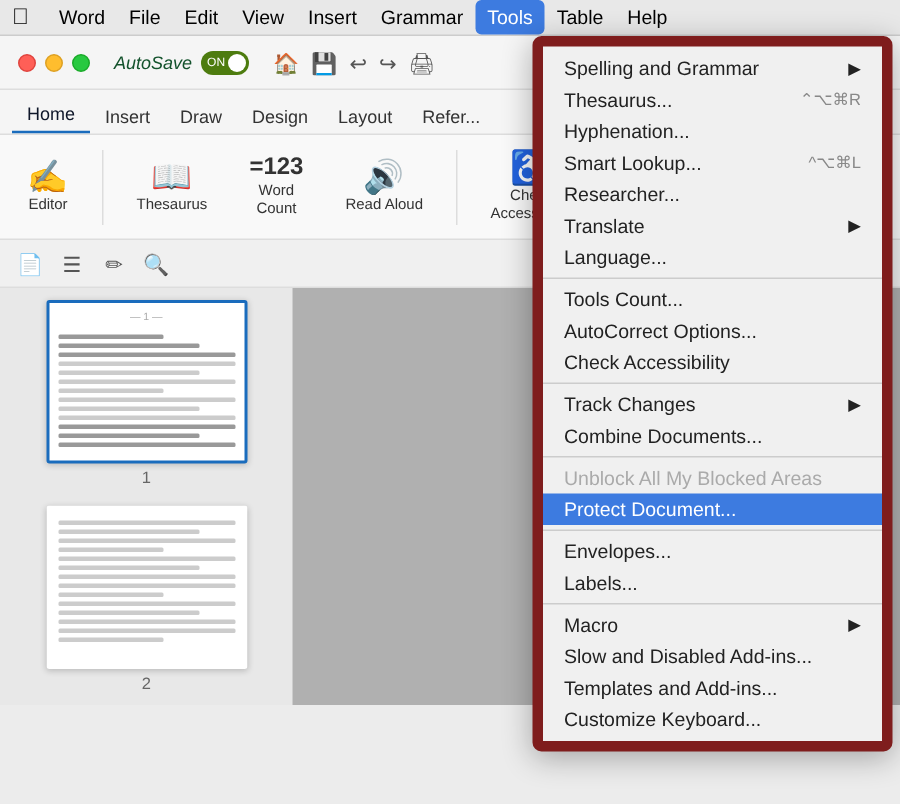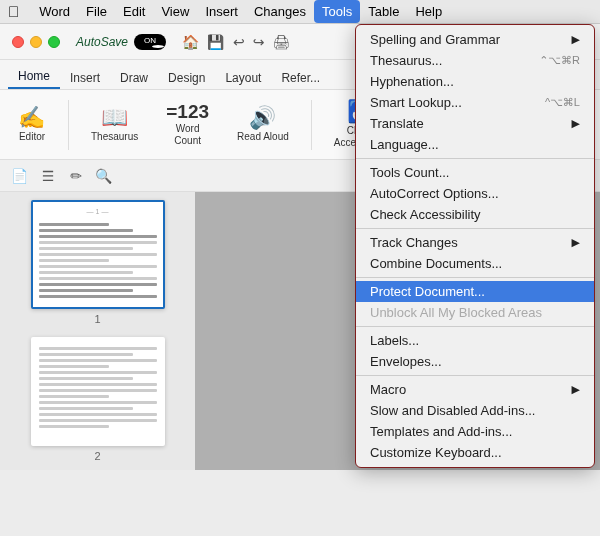--- a/index.html
+++ b/index.html
@@ -65,28 +65,27 @@
     .tl-green { background: #28c940; border: 1px solid #1aab29; }
 
     .autosave-area {
       display: flex;
       align-items: center;
       gap: 6px;
       font-size: 12px;
     }
     .autosave-label { color: #14532d; font-style: italic; }
     .autosave-toggle {
-      background: #000000;
+      background: #4d7c0f;
       border-radius: 10px;
       width: 32px;
       height: 16px;
       display: flex;
       align-items: center;
       padding: 2px;
-      flex-direction: column;
     }
     .autosave-toggle-on {
       font-size: 8px;
       color: white;
       margin-left: 2px;
       margin-right: 2px;
     }
     .autosave-knob {
       width: 12px;
       height: 12px;
@@ -257,21 +256,21 @@
     .document-area {
       flex: 1;
       background: #b0b0b0;
     }
     .dropdown-menu {
       position: absolute;
       top: 24px;
       left: 355px;
       width: 240px;
       background: #f0f0f0;
-      border: 1px solid #7f1d1d;
+      border: 7px solid #7f1d1d;
       border-radius: 6px;
       box-shadow: 0 4px 20px rgba(0,0,0,0.3);
       padding: 4px 0;
       z-index: 200;
     }
     .menu-item {
       display: flex;
       align-items: center;
       padding: 3px 14px;
       cursor: default;
@@ -313,21 +312,21 @@
   <div class="menu-bar-item">
     <span>Edit</span>
   </div>
   <div class="menu-bar-item">
     <span>View</span>
   </div>
   <div class="menu-bar-item">
     <span>Insert</span>
   </div>
   <div class="menu-bar-item">
-    <span>Changes</span>
+    <span>Grammar</span>
   </div>
   <div class="menu-bar-item active">
     <span>Tools</span>
   </div>
   <div class="menu-bar-item">
     <span>Table</span>
   </div>
   <div class="menu-bar-item">
     <span>Help</span>
   </div>
@@ -380,21 +379,21 @@
   <div class="ribbon-btn">
     <span class="ribbon-btn-icon">✍</span>
     <span class="ribbon-btn-label">Editor</span>
   </div>
   <div class="ribbon-separator"></div>
   <div class="ribbon-btn">
     <span class="ribbon-btn-icon">📖</span>
     <span class="ribbon-btn-label">Thesaurus</span>
   </div>
   <div class="ribbon-btn">
-    <span class="ribbon-btn-icon" style="font-size:19px;font-weight:bold;color:#333">=123</span>
+    <span class="ribbon-btn-icon" style="font-size:16px;font-weight:bold;color:#333">=123</span>
     <span class="ribbon-btn-label">Word<br>Count</span>
   </div>
   <div class="ribbon-btn">
     <span class="ribbon-btn-icon">🔊</span>
     <span class="ribbon-btn-label">Read Aloud</span>
   </div>
   <div class="ribbon-separator"></div>
   <div class="ribbon-btn">
     <span class="ribbon-btn-icon">♿</span>
     <span class="ribbon-btn-label">Check<br>Accessibility</span>
@@ -483,20 +482,23 @@
 
   <div class="menu-item">
     <span>Hyphenation...</span>
   </div>
 
   <div class="menu-item">
     <span>Smart Lookup...</span>
     <span class="shortcut">^⌥⌘L</span>
   </div>
 
+  <div class="menu-item">
+    <span>Researcher...</span>
+  </div>
 
   <div class="menu-item">
     <span>Translate</span>
     <span class="arrow">▶</span>
   </div>
 
   <div class="menu-item">
     <span>Language...</span>
   </div>
   <div class="menu-separator"></div>
@@ -518,35 +520,35 @@
     <span>Track Changes</span>
     <span class="arrow">▶</span>
   </div>
 
   <div class="menu-item">
     <span>Combine Documents...</span>
   </div>
   <div class="menu-separator"></div>
 
 
+  <div class="menu-item disabled">
+    <span>Unblock All My Blocked Areas</span>
+  </div>
+
   <div class="menu-item highlighted">
     <span>Protect Document...</span>
   </div>
-
-  <div class="menu-item disabled">
-    <span>Unblock All My Blocked Areas</span>
-  </div>
   <div class="menu-separator"></div>
 
   <div class="menu-item">
+    <span>Envelopes...</span>
+  </div>
+
+  <div class="menu-item">
     <span>Labels...</span>
-  </div>
-
-  <div class="menu-item">
-    <span>Envelopes...</span>
   </div>
   <div class="menu-separator"></div>
 
   <div class="menu-item">
     <span>Macro</span>
     <span class="arrow">▶</span>
   </div>
 
   <div class="menu-item">
     <span>Slow and Disabled Add-ins...</span>

